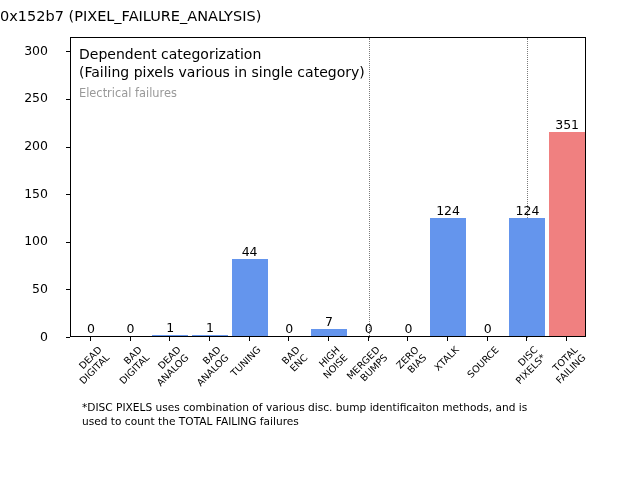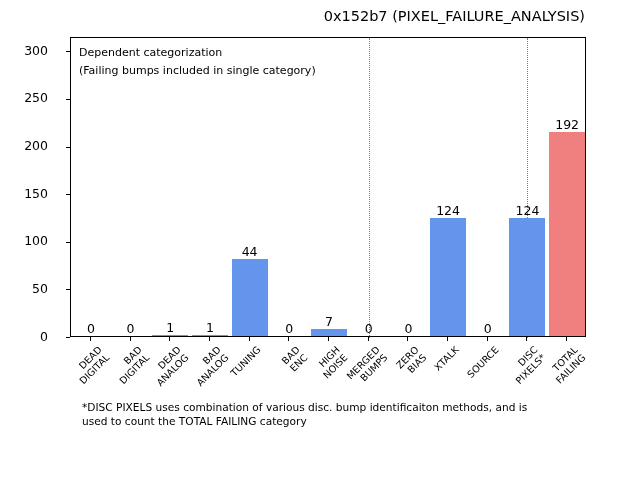--- a/index.html
+++ b/index.html
@@ -5,34 +5,34 @@
   html,body{margin:0;padding:0;}
   body{
     width:640px;height:480px;background:#ffffff;
     font-family:"DejaVu Sans","Liberation Sans",sans-serif;
     color:#000;overflow:hidden;position:relative;
   }
   #figure{position:absolute;left:0;top:0;width:640px;height:480px;}
 
   #chart-title{
     position:absolute;left:0;top:8px;width:585px;
-    text-align:right;font-size:14.5px;color:#000;
+    text-align:left;font-size:14.5px;color:#000;
   }
 
   
   #plot-area{
     position:absolute;left:70px;top:37px;width:516px;height:300px;
     border:1.1px solid #000;box-sizing:border-box;background:#fff;
   }
   .ytick{position:absolute;right:592px;width:60px;text-align:right;
          font-size:12.5px;line-height:1;}
   .ytickmark{position:absolute;left:66px;width:4px;height:1px;background:#000;}
 
   
-  .anno{position:absolute;font-size:11px;white-space:nowrap;}
+  .anno{position:absolute;font-size:14px;white-space:nowrap;}
   #anno-dep1{left:8px;top:8px;color:#000;}
   #anno-dep2{left:8px;top:26px;color:#000;}
   #anno-elec{left:8px;top:48px;color:#999999;font-size:11.4px;}
   #anno-disc{left:260px;top:46px;color:#999999;font-size:11.4px;
              text-align:center;width:150px;line-height:1.22;white-space:normal;}
 
   
   .divider{position:absolute;top:0;width:0;height:300px;
            border-left:1.6px dotted #7b7b7b;}
 
@@ -74,21 +74,22 @@
       <div class="ytick" style="top: 140.024px;">200</div>
       <div class="ytickmark" style="top: 146.524px;"></div>
       <div class="ytick" style="top: 92.4048px;">250</div>
       <div class="ytickmark" style="top: 98.9048px;"></div>
       <div class="ytick" style="top: 44.7857px;">300</div>
       <div class="ytickmark" style="top: 51.2857px;"></div>
     </div>
 
   <div id="plot-area">
     <div class="anno" id="anno-dep1">Dependent categorization</div>
-    <div class="anno" id="anno-dep2">(Failing bumps included in single category)</div>
+    <div class="anno" id="anno-dep2">(Failing pixels various in single category)</div>
+    <div class="anno" id="anno-elec">Electrical failures</div>
     <div id="dividers">
         <div class="divider" style="left: 297.692px;"></div>
         <div class="divider" style="left: 456.462px;"></div>
       </div>
     <div id="bars">
         <div class="bar" style="left: 1.84615px; height: 0px; background: rgb(100, 149, 237);"></div>
         <div class="bar-label" style="left: -15.1538px; top: 285px;">0</div>
         <div class="bar" style="left: 41.5385px; height: 0px; background: rgb(100, 149, 237);"></div>
         <div class="bar-label" style="left: 24.5385px; top: 285px;">0</div>
         <div class="bar" style="left: 81.2308px; height: 0.952381px; background: rgb(100, 149, 237);"></div>
@@ -105,21 +106,21 @@
         <div class="bar-label" style="left: 262.692px; top: 285px;">0</div>
         <div class="bar" style="left: 319.385px; height: 0px; background: rgb(100, 149, 237);"></div>
         <div class="bar-label" style="left: 302.385px; top: 285px;">0</div>
         <div class="bar" style="left: 359.077px; height: 118.095px; background: rgb(100, 149, 237);"></div>
         <div class="bar-label" style="left: 342.077px; top: 166.905px;">124</div>
         <div class="bar" style="left: 398.769px; height: 0px; background: rgb(100, 149, 237);"></div>
         <div class="bar-label" style="left: 381.769px; top: 285px;">0</div>
         <div class="bar" style="left: 438.462px; height: 118.095px; background: rgb(100, 149, 237);"></div>
         <div class="bar-label" style="left: 421.462px; top: 166.905px;">124</div>
         <div class="bar" style="left: 478.154px; height: 203.81px; background: rgb(240, 128, 128);"></div>
-        <div class="bar-label" style="left: 461.154px; top: 81.1905px;">192</div>
+        <div class="bar-label" style="left: 461.154px; top: 81.1905px;">351</div>
       </div>
   </div>
 
   <div id="x-ticks">
       <div class="xtickmark" style="left: 89.8462px;"></div>
       <div class="xtick-label" style="left: -24.1538px;">DEAD
 DIGITAL</div>
       <div class="xtickmark" style="left: 129.538px;"></div>
       <div class="xtick-label" style="left: 15.5385px;">BAD
 DIGITAL</div>
@@ -149,15 +150,15 @@
       <div class="xtick-label" style="left: 372.769px;">SOURCE</div>
       <div class="xtickmark" style="left: 526.462px;"></div>
       <div class="xtick-label" style="left: 412.462px;">DISC
 PIXELS*</div>
       <div class="xtickmark" style="left: 566.154px;"></div>
       <div class="xtick-label" style="left: 452.154px;">TOTAL
 FAILING</div>
     </div>
 
   <div id="footnote">*DISC PIXELS uses combination of various disc. bump identificaiton methods, and is
-used to count the TOTAL FAILING category</div>
+used to count the TOTAL FAILING failures</div>
 
 </div>
 
 </body></html>

